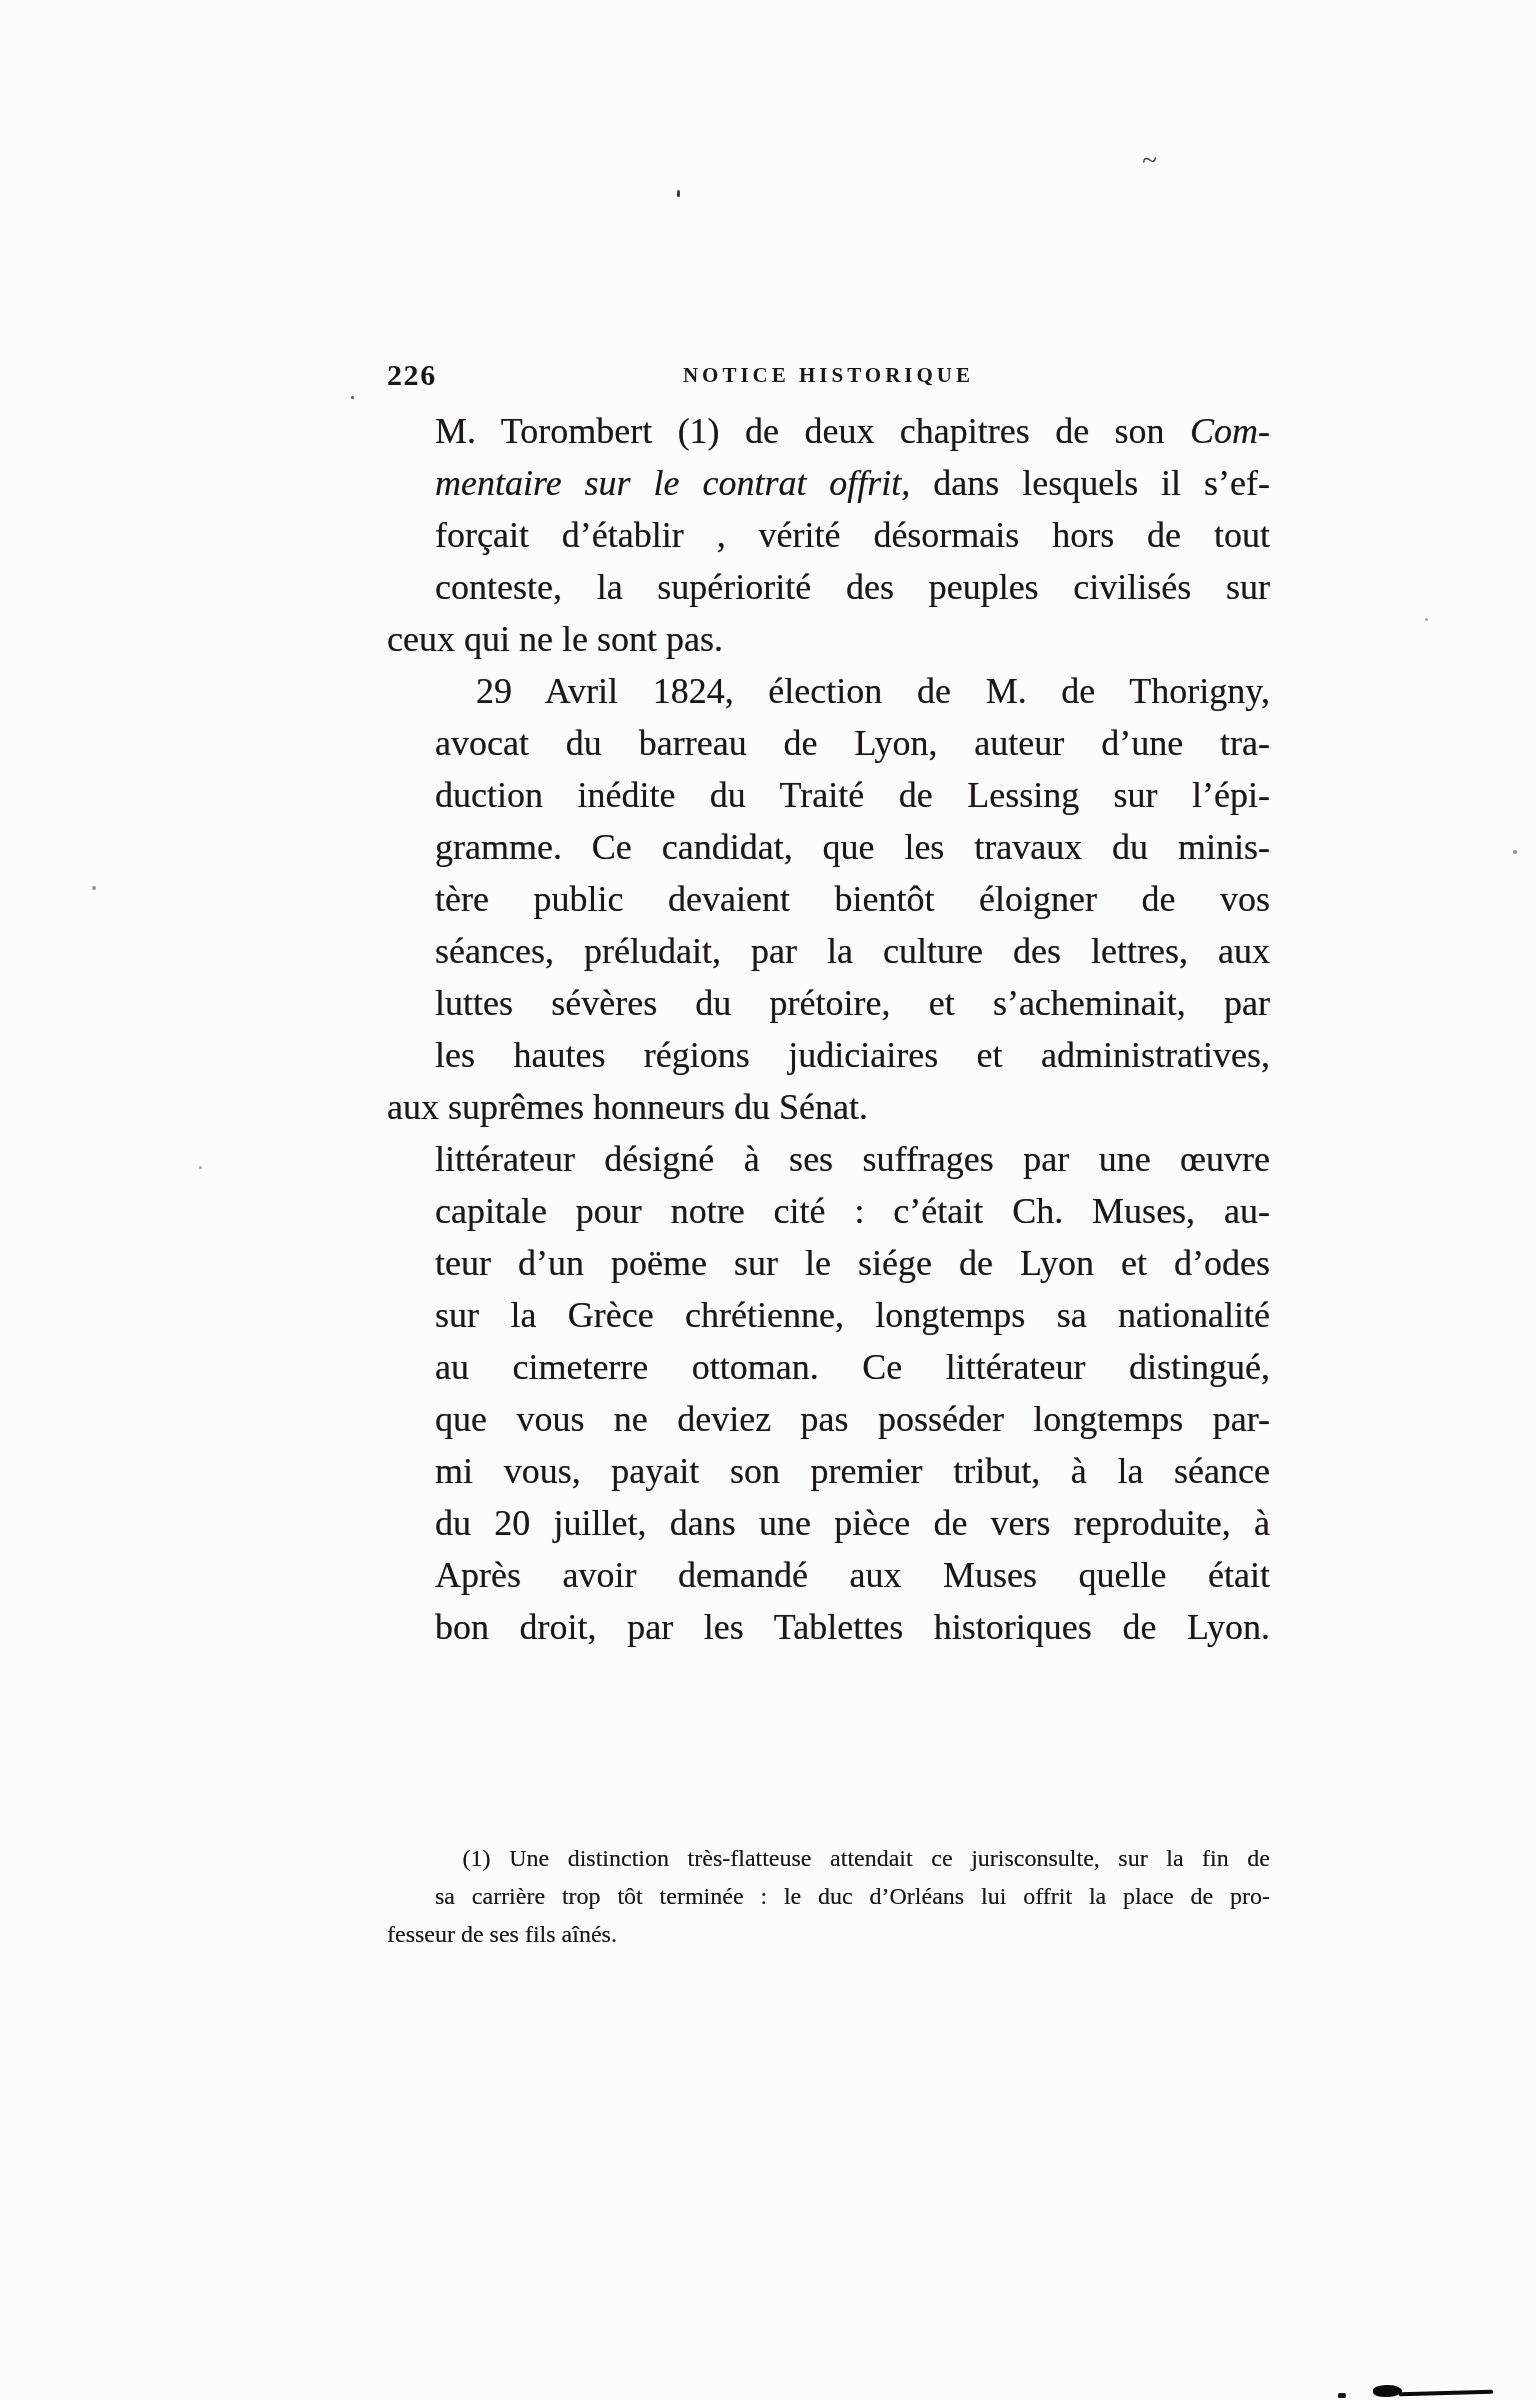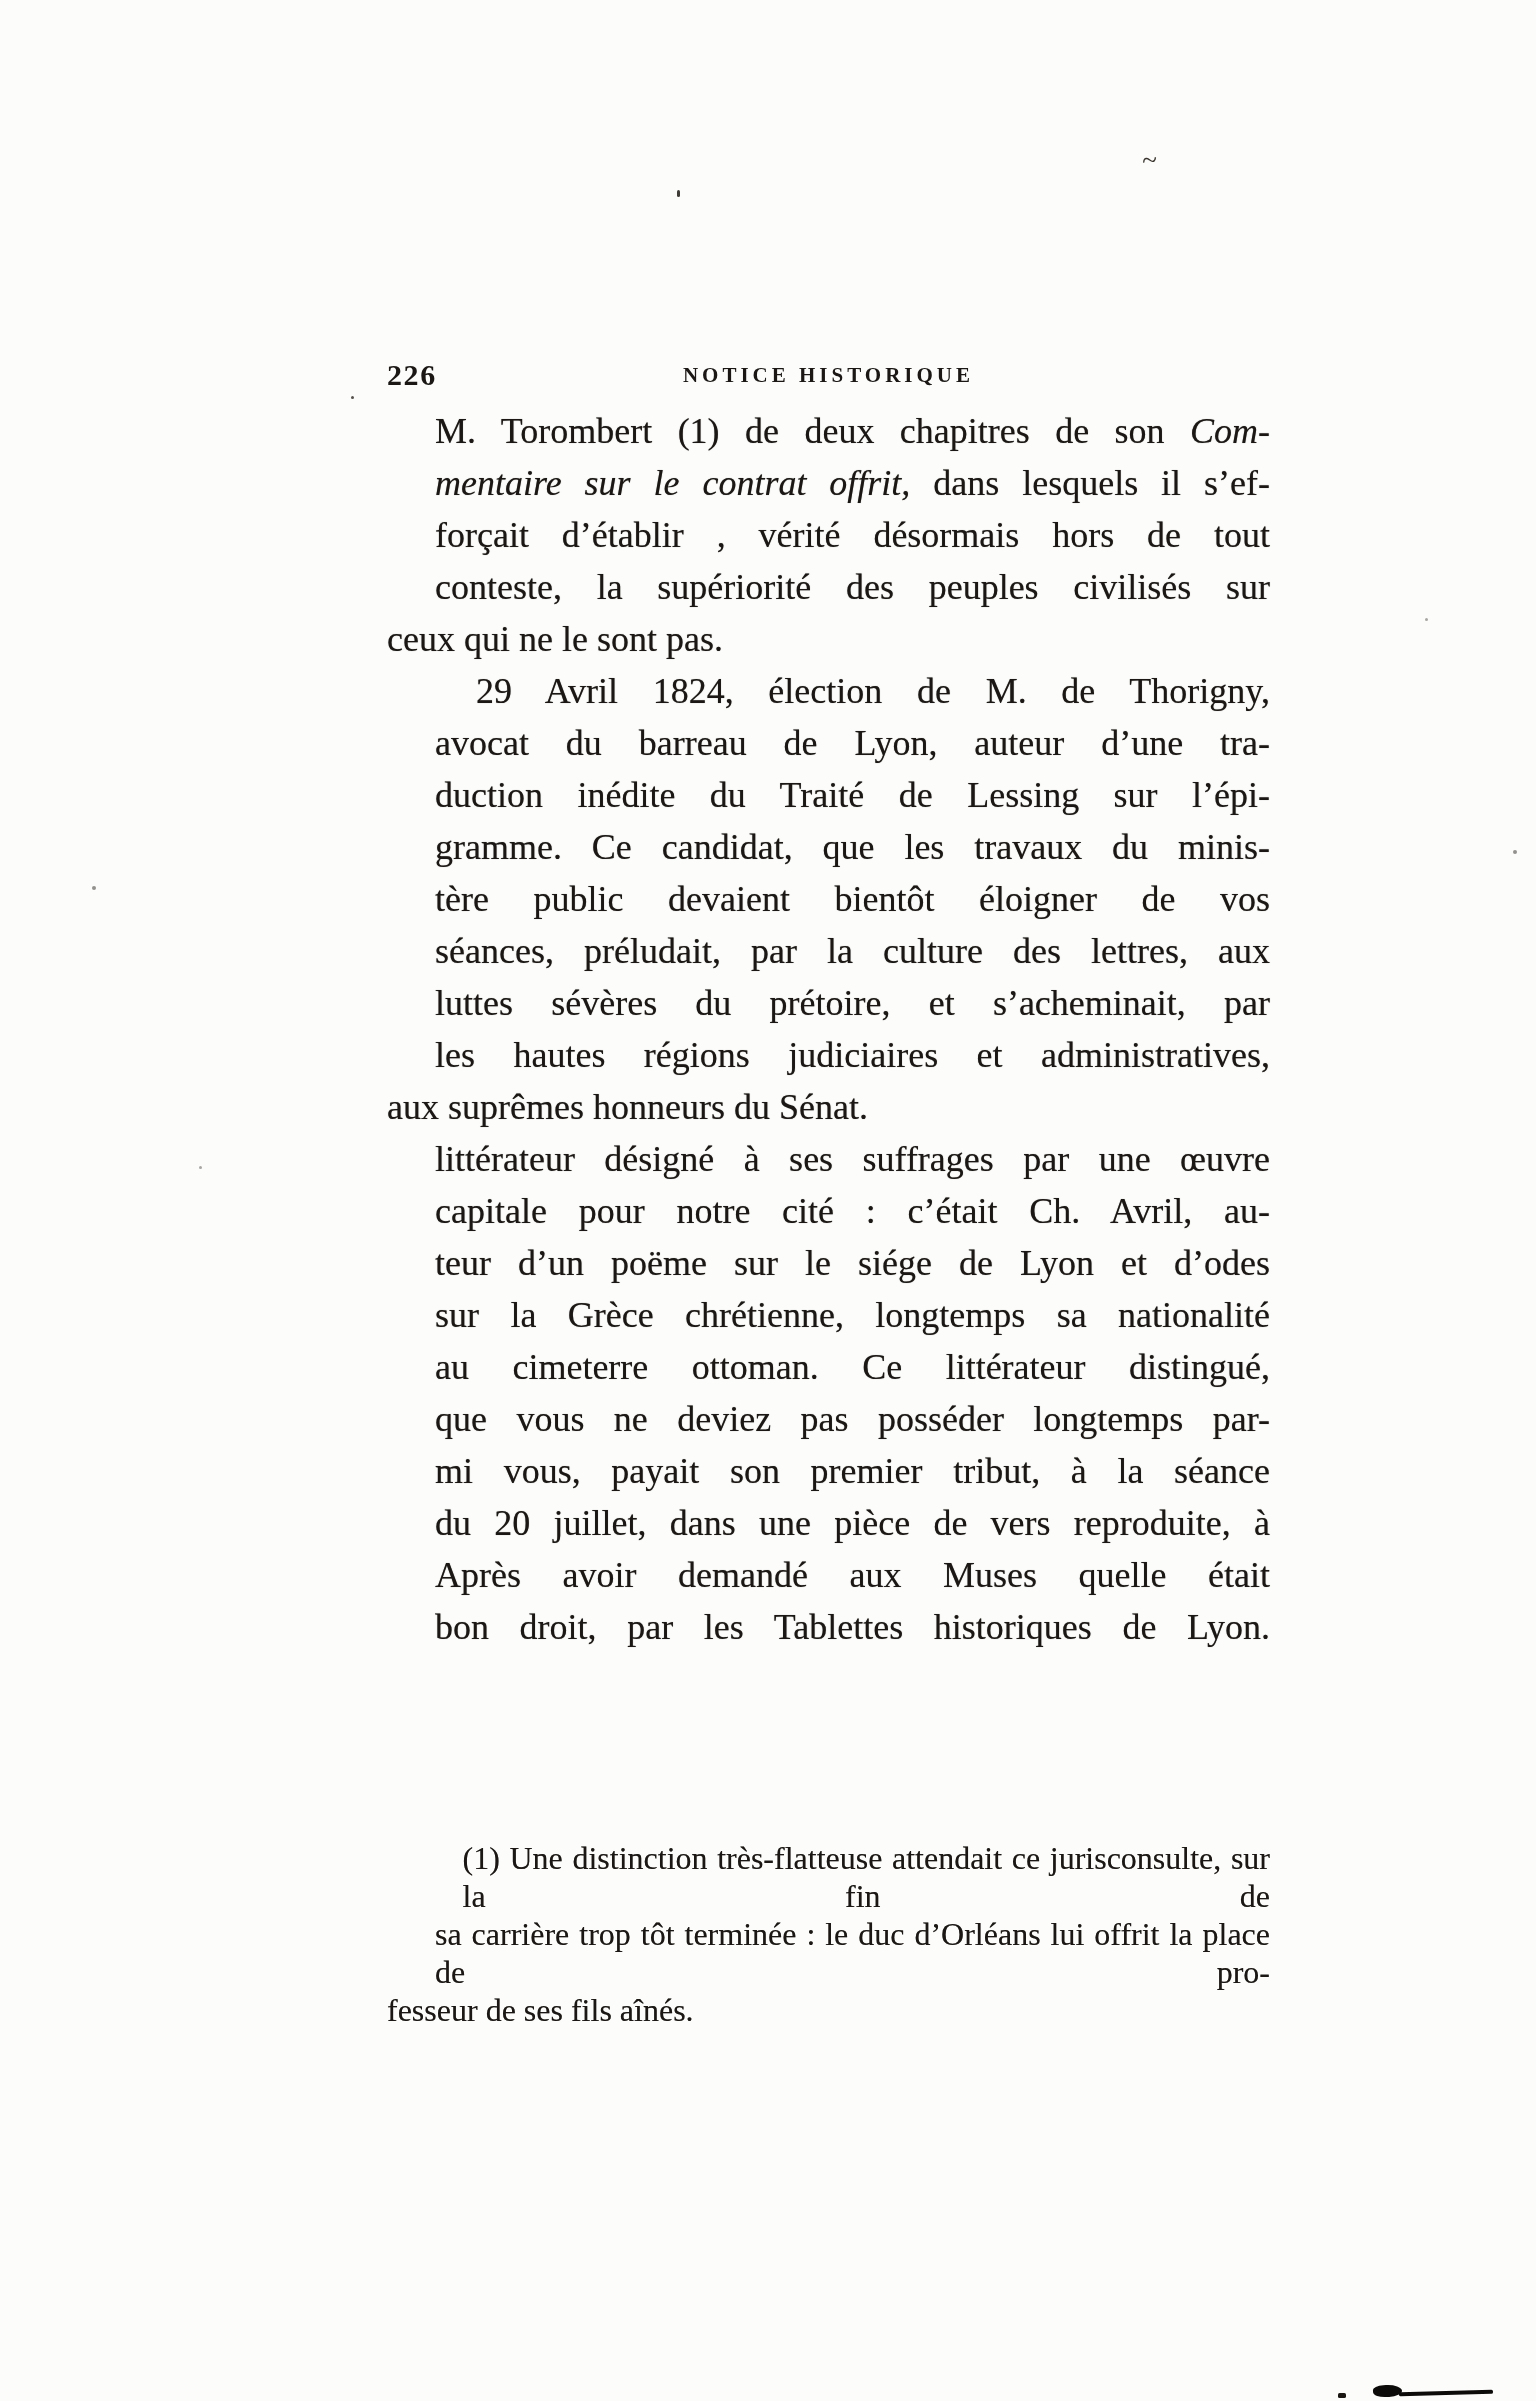--- a/index.html
+++ b/index.html
@@ -23,21 +23,21 @@
     font-size:21px;font-weight:bold;letter-spacing:4px;
     font-variant:small-caps;
   }
   .body-block{
     position:absolute;left:387px;top:405px;width:883px;
     font-size:36px;line-height:52px;
     text-shadow:0 0 0.8px rgba(20,16,10,.55);
   }
   .footnote-block{
     position:absolute;left:387px;top:1839px;width:883px;
-    font-size:32px;line-height:38px;
+    font-size:24px;line-height:38px;
     text-shadow:0 0 0.4px rgba(20,16,10,.5);
   }
   .tline{white-space:normal;}
   .tline.just{text-align:justify;text-align-last:justify;margin-left:48px;}
   .tline.left{text-align:left;}
   .tline.indent{padding-left:41px;}
   .footnote-block .tline.indent{padding-left:27.6px;}
   .it{font-style:italic;}
   
   .speck{position:absolute;background:#2a2620;border-radius:50%;}
@@ -68,21 +68,21 @@
       <div class="tline just indent"><span>29 Avril 1824, élection de M. de Thorigny,</span></div>
       <div class="tline just"><span>avocat du barreau de Lyon, auteur d’une tra-</span></div>
       <div class="tline just"><span>duction inédite du Traité de Lessing sur l’épi-</span></div>
       <div class="tline just"><span>gramme. Ce candidat, que les travaux du minis-</span></div>
       <div class="tline just"><span>tère public devaient bientôt éloigner de vos</span></div>
       <div class="tline just"><span>séances, préludait, par la culture des lettres, aux</span></div>
       <div class="tline just"><span>luttes sévères du prétoire, et s’acheminait, par</span></div>
       <div class="tline just"><span>les hautes régions judiciaires et administratives,</span></div>
       <div class="tline left"><span>aux suprêmes honneurs du Sénat.</span></div>
       <div class="tline just"><span>littérateur désigné à ses suffrages par une œuvre</span></div>
-      <div class="tline just"><span>capitale pour notre cité : c’était Ch. Avril, au-</span></div>
+      <div class="tline just"><span>capitale pour notre cité : c’était Ch. Muses, au-</span></div>
       <div class="tline just"><span>teur d’un poëme sur le siége de Lyon et d’odes</span></div>
       <div class="tline just"><span>sur la Grèce chrétienne, longtemps sa nationalité</span></div>
       <div class="tline just"><span>au cimeterre ottoman. Ce littérateur distingué,</span></div>
       <div class="tline just"><span>que vous ne deviez pas posséder longtemps par-</span></div>
       <div class="tline just"><span>mi vous, payait son premier tribut, à la séance</span></div>
       <div class="tline just"><span>du 20 juillet, dans une pièce de vers reproduite, à</span></div>
       <div class="tline just"><span>Après avoir demandé aux Muses quelle était</span></div>
       <div class="tline just"><span>bon droit, par les Tablettes historiques de Lyon.</span></div>
     </div>
 

